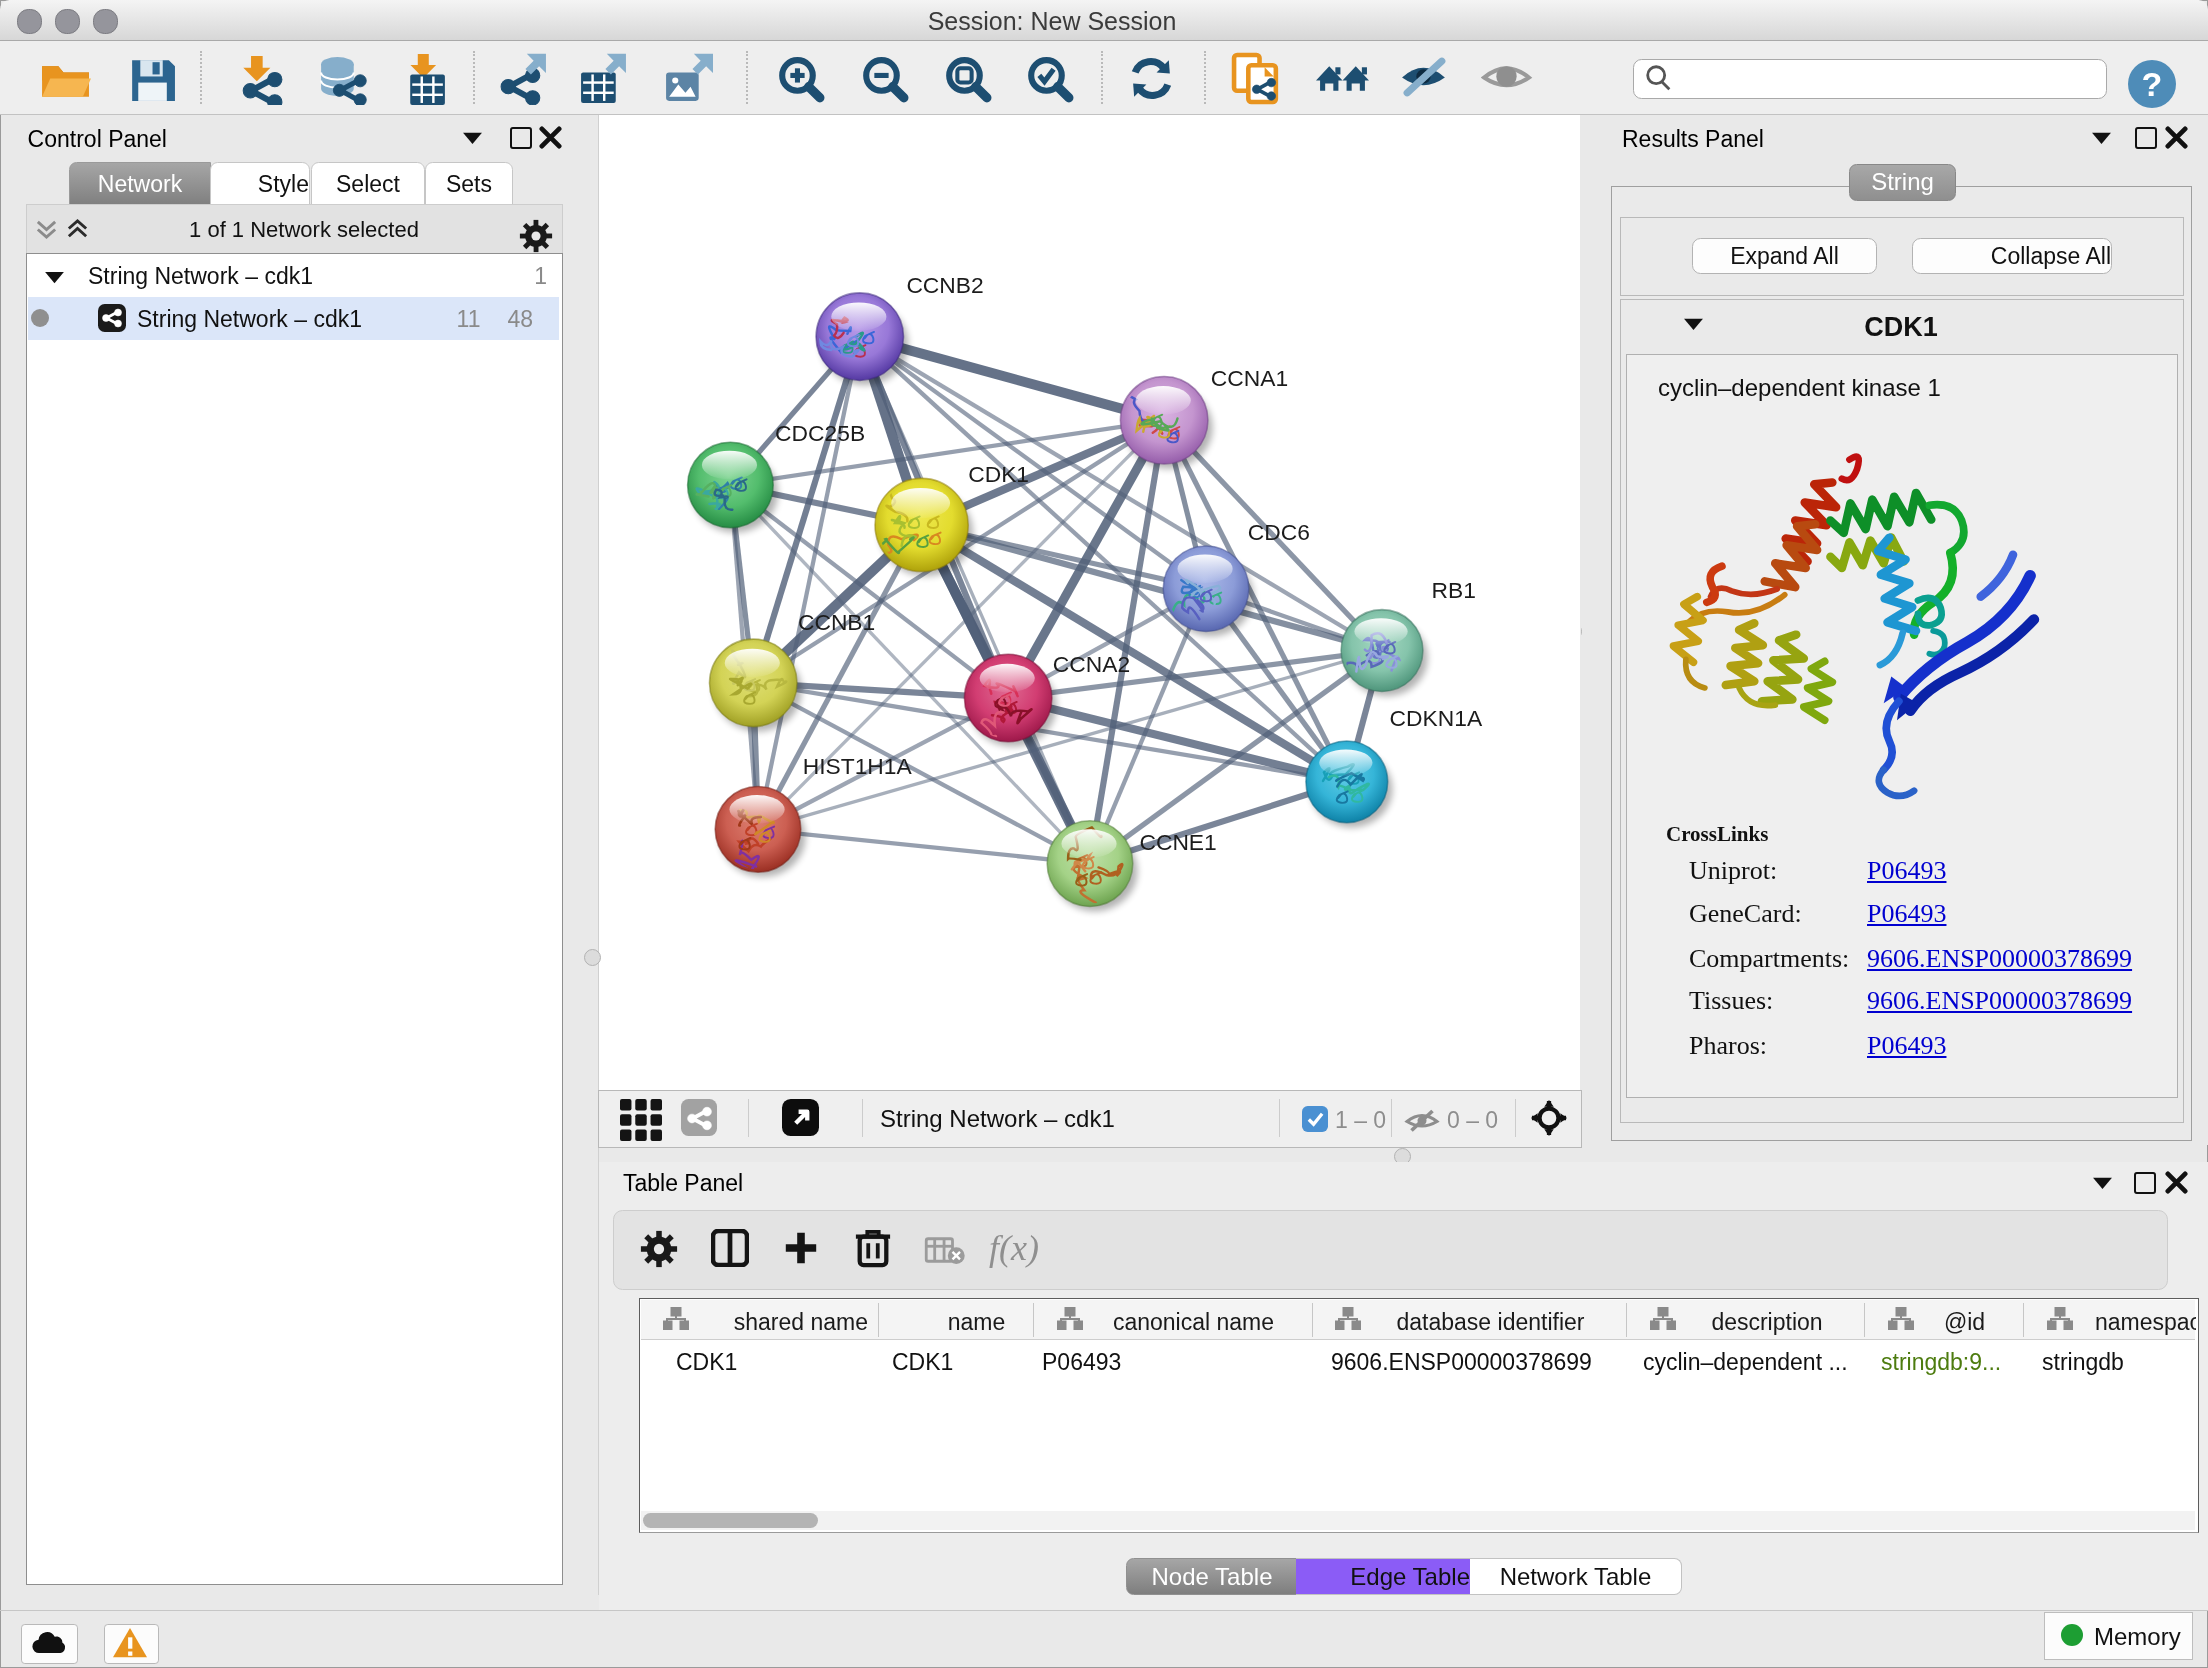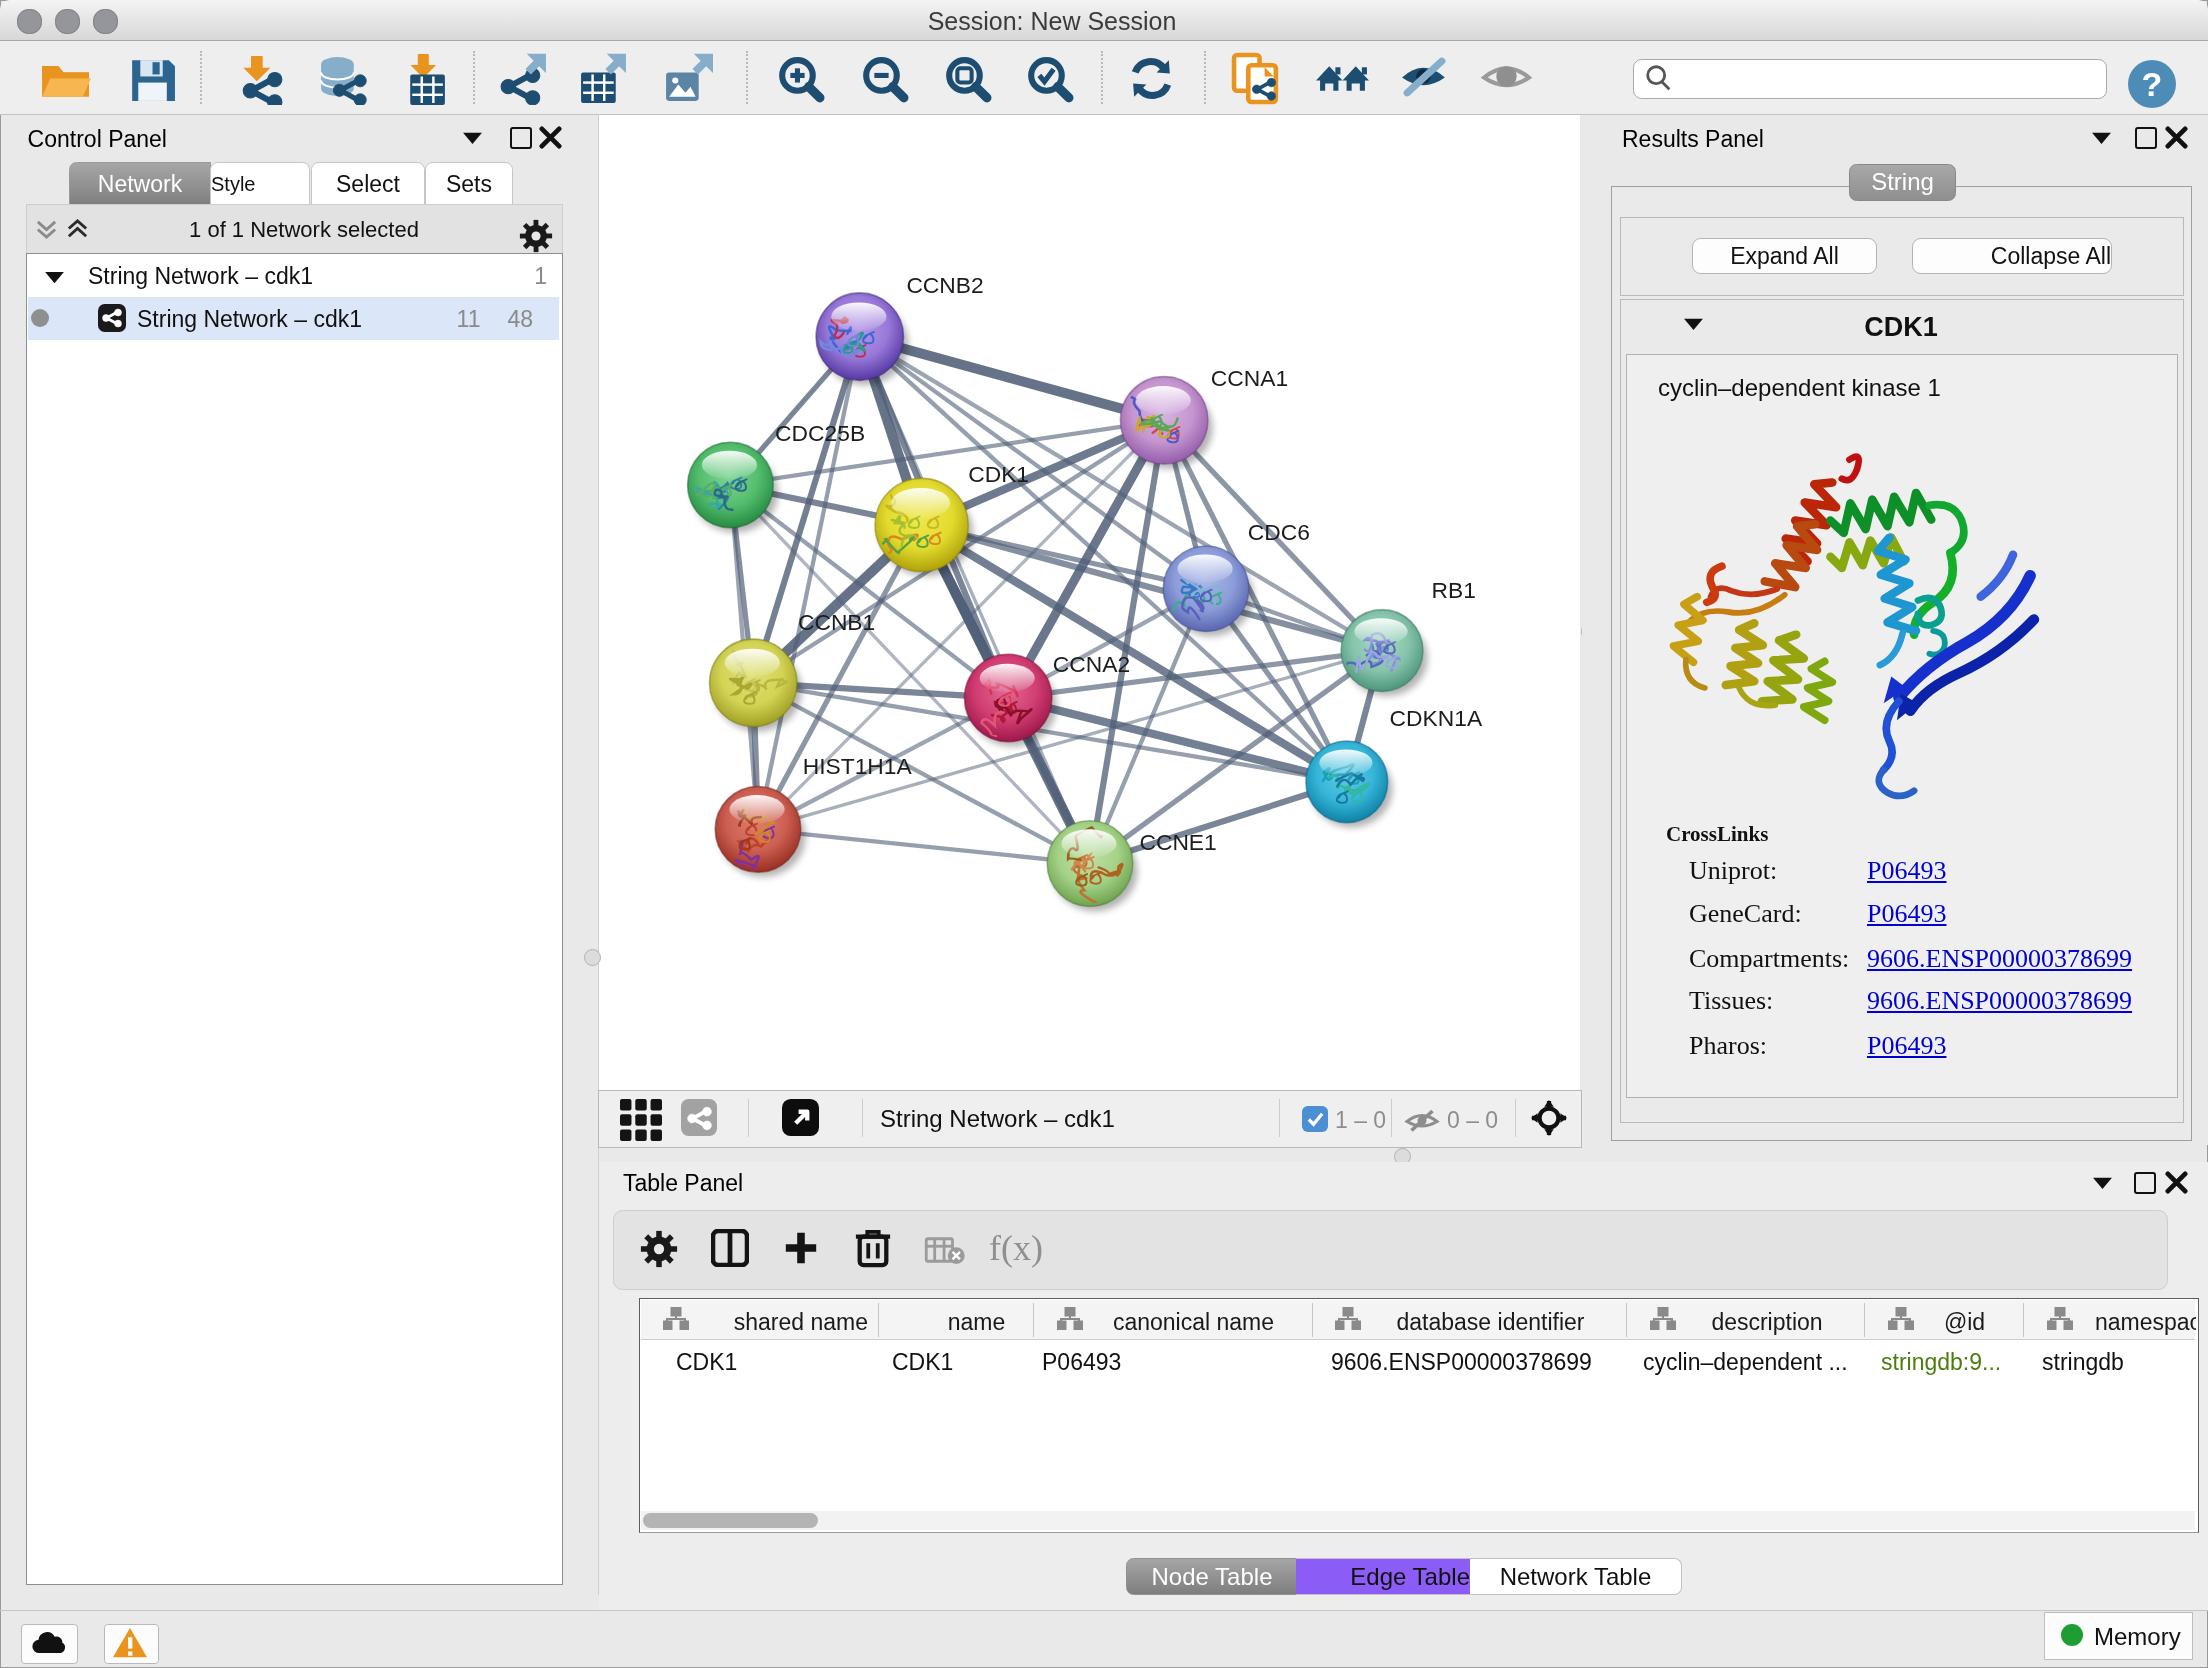--- a/index.html
+++ b/index.html
@@ -164,21 +164,21 @@
 <div class="abs" style="left:7.6px;top:115px;width:590px;height:1480px;background:#e9e9e9;border-right:1px solid #d0d0d0"></div>
 <div class="abs pt" style="left:27.6px;top:126px">Control Panel</div>
 <svg class="abs" style="left:461px;top:129px" width="23" height="17" viewBox="0 0 24 18">
     <path d="M2 4 h20 l-10 12 z" fill="#111"></path>
   </svg>
 <div class="abs" style="left:510px;top:127px;width:18px;height:18px;border:2.9px solid #111;border-radius:2.9px"></div>
 <svg class="abs" style="left:539px;top:126px" width="23" height="23" viewBox="0 0 24 24">
     <path d="M3 3 L21 21 M21 3 L3 21" stroke="#111" stroke-width="5" stroke-linecap="round"></path>
   </svg>
 <div class="abs" style="left:69px;top:162px;width:140px;height:43px;background:linear-gradient(#a6a6a6,#7e7e7e);border:1px solid #9a9a9a;border-radius:7.6px 0 0 0;color:#fff;font-size:23px;text-align:center;line-height:43px">Network</div>
-<div class="abs" style="left:210px;top:162px;width:98px;height:43px;background:#fff;border:1px solid #c6c6c6;border-radius:7.6px 7.6px 0 0;color:#111;font-size:20px;text-align:left;line-height:43px">Style</div>
+<div class="abs" style="left:210px;top:162px;width:98px;height:43px;background:#fff;border:1px solid #c6c6c6;border-radius:7.6px 7.6px 0 0;color:#111;font-size:23px;text-align:right;line-height:43px">Style</div>
 <div class="abs" style="left:311px;top:162px;width:112px;height:43px;background:#fff;border:1px solid #c6c6c6;border-radius:7.6px 7.6px 0 0;color:#111;font-size:23px;text-align:center;line-height:43px">Select</div>
 <div class="abs" style="left:425px;top:162px;width:86px;height:43px;background:#fff;border:1px solid #c6c6c6;border-radius:7.6px 7.6px 0 0;color:#111;font-size:23px;text-align:center;line-height:43px">Sets</div>
 <div class="abs" style="left:26px;top:204px;width:535px;height:49px;background:#e2e2e2;border:1px solid #cdcdcd"></div>
 <svg class="abs" style="left:34px;top:217px" width="25" height="25" viewBox="0 0 26 26">
     <path d="M4 5 l9 8 9 -8 M4 13 l9 8 9 -8" fill="none" stroke="#8b8b8b" stroke-width="3"></path>
   </svg>
 <svg class="abs" style="left:65px;top:217px" width="25" height="25" viewBox="0 0 26 26">
     <path d="M4 12 l9 -8 9 8 M4 20 l9 -8 9 8" fill="none" stroke="#2b2b2b" stroke-width="3"></path>
   </svg>
 <div class="abs" style="left:114px;top:217px;width:380px;text-align:center;font-size:22px;color:#111">1 of 1 Network selected</div>
@@ -679,21 +679,21 @@
     <line x1="25" y1="17" x2="25" y2="33" stroke="#141414" stroke-width="4"></line>
   </svg>
 <svg class="abs" style="left:924px;top:1235px" width="42" height="30" viewBox="0 0 44 32">
     <rect x="2" y="4" width="28" height="24" rx="2" fill="none" stroke="#9b9b9b" stroke-width="3"></rect>
     <line x1="2" y1="12" x2="30" y2="12" stroke="#9b9b9b" stroke-width="3"></line>
     <line x1="11" y1="4" x2="11" y2="28" stroke="#9b9b9b" stroke-width="3"></line>
     <line x1="21" y1="4" x2="21" y2="28" stroke="#9b9b9b" stroke-width="3"></line>
     <circle cx="34" cy="22" r="9" fill="#9b9b9b"></circle>
     <path d="M30 18 l8 8 M38 18 l-8 8" stroke="#fff" stroke-width="2.5"></path>
   </svg>
-<div class="abs" style="left:989px;top:1227px;font-family:'Liberation Serif',serif;font-size:36px;color:#8f8f8f">f(x)</div>
+<div class="abs" style="left:989px;top:1227px;font-family:'Liberation Serif',serif;font-style:italic;font-size:36px;color:#8f8f8f">f(x)</div>
 <div class="abs" style="left:639px;top:1298px;width:1558px;height:233px;background:#fff;border:1.9px solid #5c5c5c;border-bottom:1.9px solid #9a9a9a"></div>
 <div class="abs" style="left:641px;top:1300px;width:1554px;height:39px;background:#f4f4f4;border-bottom:1.9px solid #cdcdcd"></div>
 <div class="abs" style="left:878px;top:1303px;width:0;height:34px;border-left:1.9px solid #c6c6c6"></div>
 <svg class="abs" style="left:663px;top:1307px" width="26" height="23" viewBox="0 0 26 23">
     <g transform="translate(0,0) scale(1.0)" fill="#8a8a8a" stroke="#8a8a8a">
       <rect x="8" y="0" width="10" height="9"></rect>
       <rect x="0" y="14" width="9" height="9"></rect>
       <rect x="17" y="14" width="9" height="9"></rect>
       <path d="M13 9 v3 M4 14 v-2 h18 v2" fill="none" stroke-width="2"></path>
     </g>

